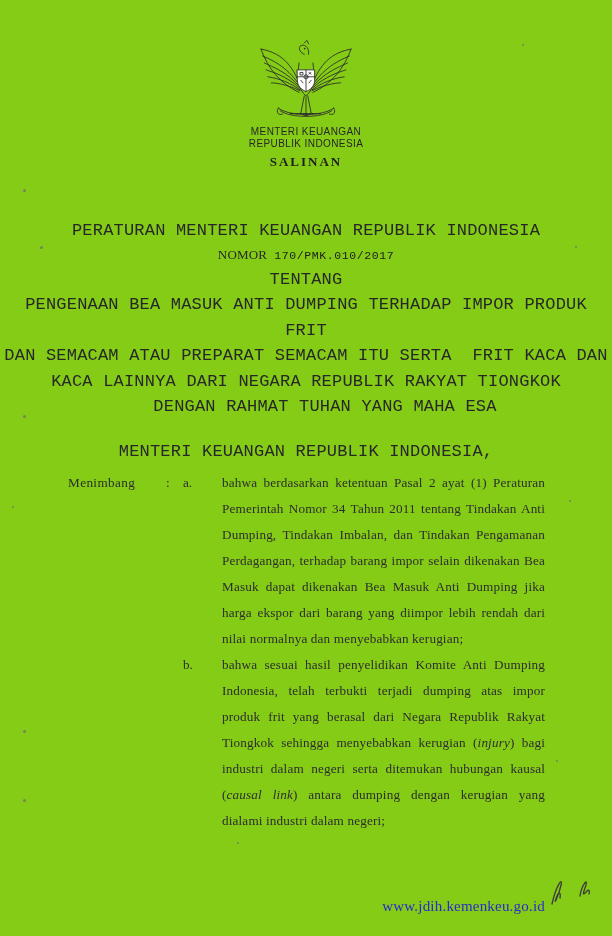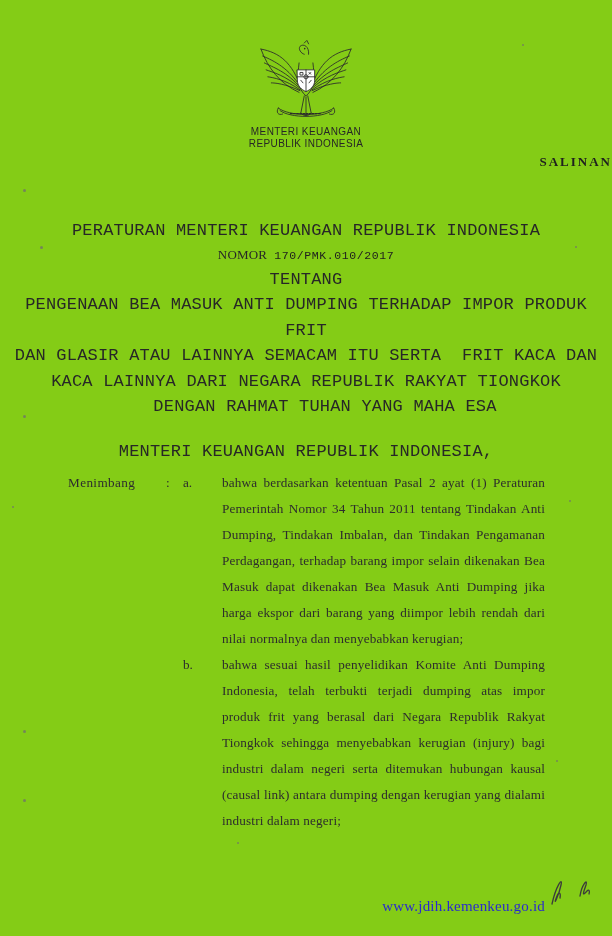--- a/index.html
+++ b/index.html
@@ -13,41 +13,41 @@
     overflow:hidden;
   }
   
   .header-block{position:absolute;top:38px;left:0;width:612px;text-align:center;}
   .emblem{display:block;margin:0 auto;width:104px;height:88px;}
   .ministry-line{
     font-family:"Liberation Sans","DejaVu Sans",sans-serif;
     font-size:10px;line-height:11.5px;letter-spacing:.4px;color:#262626;
   }
   .salinan{
-    margin-top:5px;font-size:13px;font-weight:bold;letter-spacing:2px;color:#1f1f1f;text-align:right;
+    margin-top:5px;font-size:13px;font-weight:bold;letter-spacing:2px;color:#1f1f1f;
   }
   
   .title-block{position:absolute;top:218px;left:0;width:612px;text-align:center;color:#272727;}
   .title-line{font-size:17px;line-height:25.5px;letter-spacing:.2px;white-space:pre-wrap;font-family:Liberation Mono, monospace;}
   .nomor-line{font-size:13px;line-height:22px;letter-spacing:.2px;}
   .nomor-value{
     font-family:"Liberation Mono","DejaVu Sans Mono",monospace;
     font-size:11.5px;letter-spacing:.6px;color:#1e1e1e;
   }
   .invocation{margin-top:0;padding-left:38px;}
   .issuer{margin-top:19px;}
   
   .menimbang{position:absolute;top:470px;left:68px;width:478px;display:flex;font-size:13.2px;line-height:26px;}
   .m-label{width:98px;flex:0 0 98px;letter-spacing:.4px;}
   .m-colon{width:17px;flex:0 0 17px;}
   .m-items{flex:1;}
   .m-item{display:flex;}
   .m-letter{width:39px;flex:0 0 39px;}
   .m-text{width:323px;flex:0 0 323px;text-align:justify;letter-spacing:.15px;}
-  .it{}
+  .it{font-style:italic;}
   
   .footer-link{
     position:absolute;top:898px;right:67px;
     font-size:15px;letter-spacing:.2px;
     text-decoration:none;cursor:pointer;text-align:center;
   }
   .paraf{position:absolute;left:536px;top:872px;width:62px;height:42px;}
   
   .speck{position:absolute;background:#6f6f6f;border-radius:50%;opacity:.75;}
   .s3{width:3px;height:3px;}
@@ -106,21 +106,21 @@
     <div class="ministry-line">MENTERI KEUANGAN</div>
     <div class="ministry-line">REPUBLIK INDONESIA</div>
     <div class="salinan">SALINAN</div>
   </div>
 
   <div class="title-block">
     <div class="title-line">PERATURAN MENTERI KEUANGAN REPUBLIK INDONESIA</div>
     <div class="nomor-line"><span>NOMOR</span>&nbsp;&nbsp;<span class="nomor-value">170/PMK.010/2017</span></div>
     <div class="title-line">TENTANG</div>
     <div class="title-line">PENGENAAN BEA MASUK ANTI DUMPING TERHADAP IMPOR PRODUK FRIT</div>
-    <div class="title-line">DAN GLASIR ATAU LAINNYA SEMACAM ITU SERTA  FRIT KACA DAN</div>
+    <div class="title-line">DAN SEMACAM ATAU PREPARAT SEMACAM ITU SERTA  FRIT KACA DAN</div>
     <div class="title-line">KACA LAINNYA DARI NEGARA REPUBLIK RAKYAT TIONGKOK</div>
     <div class="title-line invocation">DENGAN RAHMAT TUHAN YANG MAHA ESA</div>
     <div class="title-line issuer">MENTERI KEUANGAN REPUBLIK INDONESIA,</div>
   </div>
 
   <div class="menimbang">
     <div class="m-label">Menimbang</div>
     <div class="m-colon">:</div>
     <div class="m-items">
       <div class="m-item">

